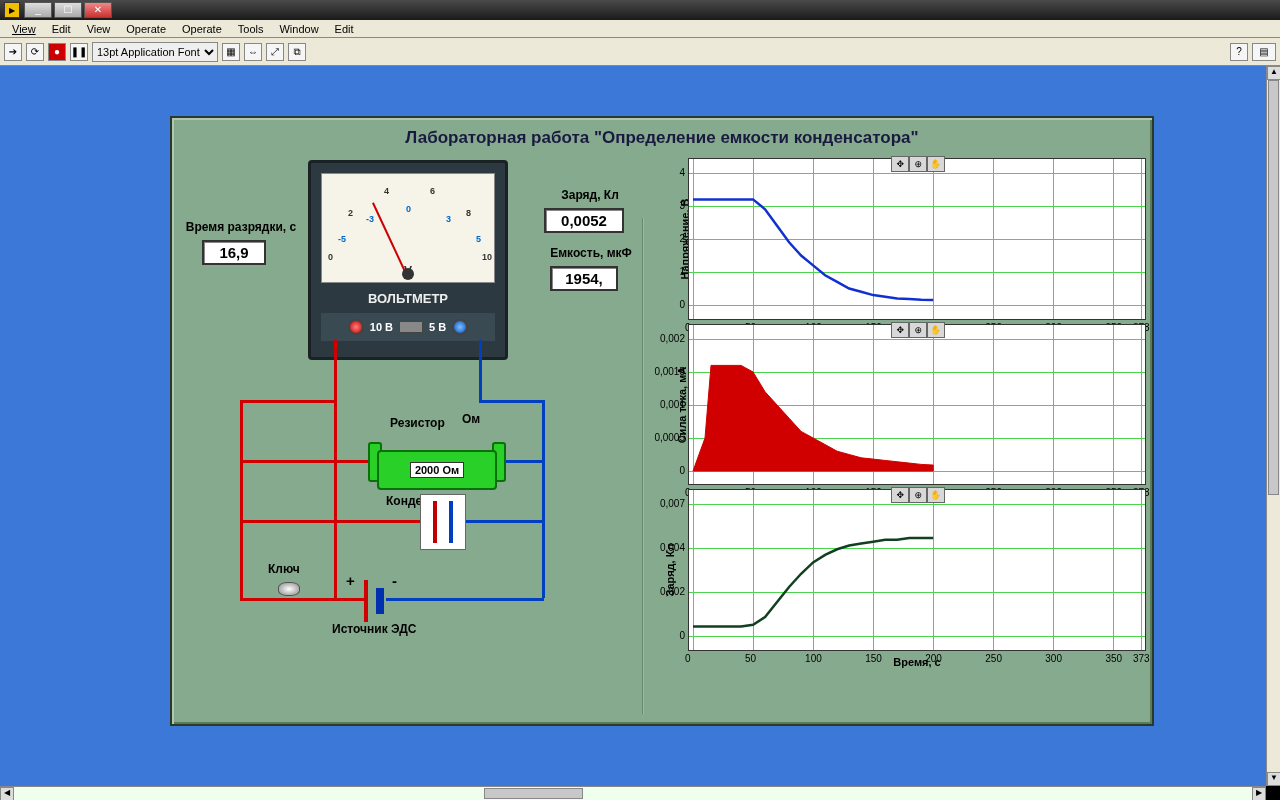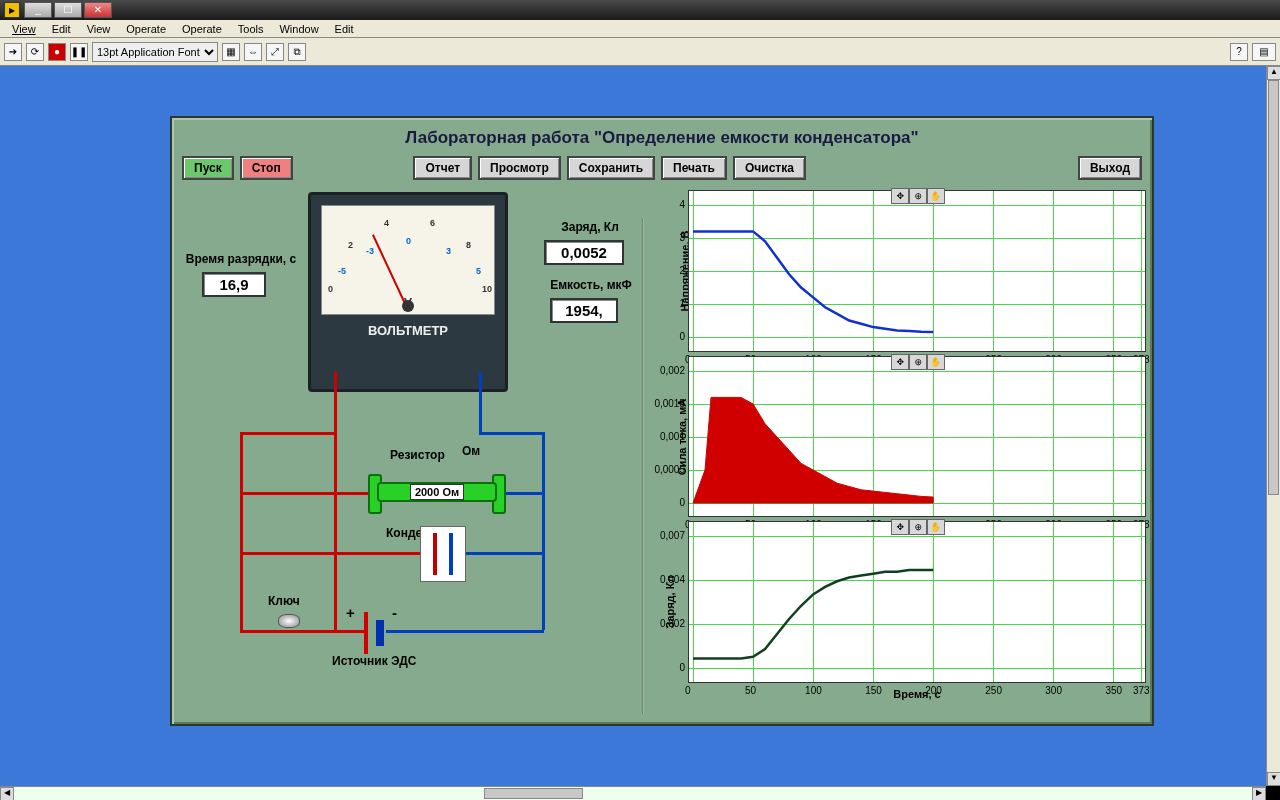--- a/index.html
+++ b/index.html
@@ -49,21 +49,21 @@
   .vm-v { position:absolute; left:0;right:0; top:90px; text-align:center; font-weight:bold; font-size:12px; color:#333;}
 
   .field-box { position:absolute; background:#fff; border:2px solid #333; padding:2px 6px; font-weight:bold; font-size:15px; text-align:center; box-shadow:inset 1px 1px 0 #888;}
   .field-label { position:absolute; font-size:12px; font-weight:bold; color:#000; text-align:center;}
 
   
   .wire { position:absolute; }
   .wire.red { background:#d00000;}
   .wire.blue { background:#0040c0;}
   
-  .resistor-body { position:absolute; left:205px; top:296px; width:120px; height:20px; background:#28d028; border:2px solid #0a700a; border-radius:4px; display:flex; align-items:center; justify-content:center; font-size:11px; font-weight:bold;}
+  .resistor-body { position:absolute; left:205px; top:296px; width:120px; height:40px; background:#28d028; border:2px solid #0a700a; border-radius:4px; display:flex; align-items:center; justify-content:center; font-size:11px; font-weight:bold;}
   .resistor-tab { position:absolute; width:14px; height:40px; background:#28d028; border:2px solid #0a700a; border-radius:3px; top:288px;}
   .comp-label { position:absolute; font-size:12px; font-weight:bold;}
   
   .capacitor { position:absolute; left:248px; top:340px; width:46px; height:56px; background:#fff; border:1px solid #666;}
   .cap-plate { position:absolute; top:6px; bottom:6px; width:4px;}
 
   .battery { position:absolute; left:192px; top:426px; width:20px; height:42px;}
   .bat-short { position:absolute; left:6px; top:8px; width:8px; height:26px; background:#0030b0;}
   .bat-long { position:absolute; left:0; top:0px; width:4px; height:42px; background:#d00000;}
   
@@ -133,32 +133,20 @@
   <div class="right">
     <div class="tb-btn">?</div>
     <div class="tb-btn" style="width:24px">▤</div>
   </div>
 </div>
 
 <div class="canvas">
   <div class="panel">
     <div class="panel-title">Лабораторная работа "Определение емкости конденсатора"</div>
 
-    <div class="button-bar">
-      <button class="bb-btn green">Пуск</button>
-      <button class="bb-btn red">Стоп</button>
-      <span class="spacer"></span>
-      <button class="bb-btn">Отчет</button>
-      <button class="bb-btn">Просмотр</button>
-      <button class="bb-btn">Сохранить</button>
-      <button class="bb-btn">Печать</button>
-      <button class="bb-btn">Очистка</button>
-      <span style="width:260px"></span>
-      <button class="bb-btn">Выход</button>
-    </div>
 
     <div class="content">
       <div class="left-side">
 
         <div class="voltmeter">
           <div class="vm-face">
             <span class="vm-tick" style="left:6px; top:78px">0</span>
             <span class="vm-tick" style="left:26px; top:34px">2</span>
             <span class="vm-tick" style="left:62px; top:12px">4</span>
             <span class="vm-tick" style="left:108px; top:12px">6</span>
@@ -167,20 +155,27 @@
             <span class="vm-tick" style="left:16px; top:60px;color:#06c">-5</span>
             <span class="vm-tick" style="left:44px; top:40px;color:#06c">-3</span>
             <span class="vm-tick" style="left:84px; top:30px;color:#06c">0</span>
             <span class="vm-tick" style="left:124px; top:40px;color:#06c">3</span>
             <span class="vm-tick" style="left:154px; top:60px;color:#06c">5</span>
             <div class="vm-needle"></div>
             <div class="vm-hub"></div>
             <div class="vm-v">V</div>
           </div>
           <div class="vm-label">ВОЛЬТМЕТР</div>
+          <div class="vm-range">
+            <span class="terminal term-red"></span>
+            <span>10 В</span>
+            <span style="width:24px;height:12px;background:#888;border:1px solid #444"></span>
+            <span>5 В</span>
+            <span class="terminal term-blue"></span>
+          </div>
         </div>
 
         <div class="field-label" style="left:4px; top:66px; width:130px">Время разрядки, с</div>
         <div class="field-box" style="left:30px; top:86px; width:64px">16,9</div>
         <div class="field-label" style="left:368px; top:34px; width:100px">Заряд, Кл</div>
         <div class="field-box" style="left:372px; top:54px; width:80px">0,0052</div>
         <div class="field-label" style="left:364px; top:92px; width:110px">Емкость, мкФ</div>
         <div class="field-box" style="left:378px; top:112px; width:68px">1954,</div>
 
         <div class="wire red" style="left:162px; top:186px; width:3px; height:258px"></div>

